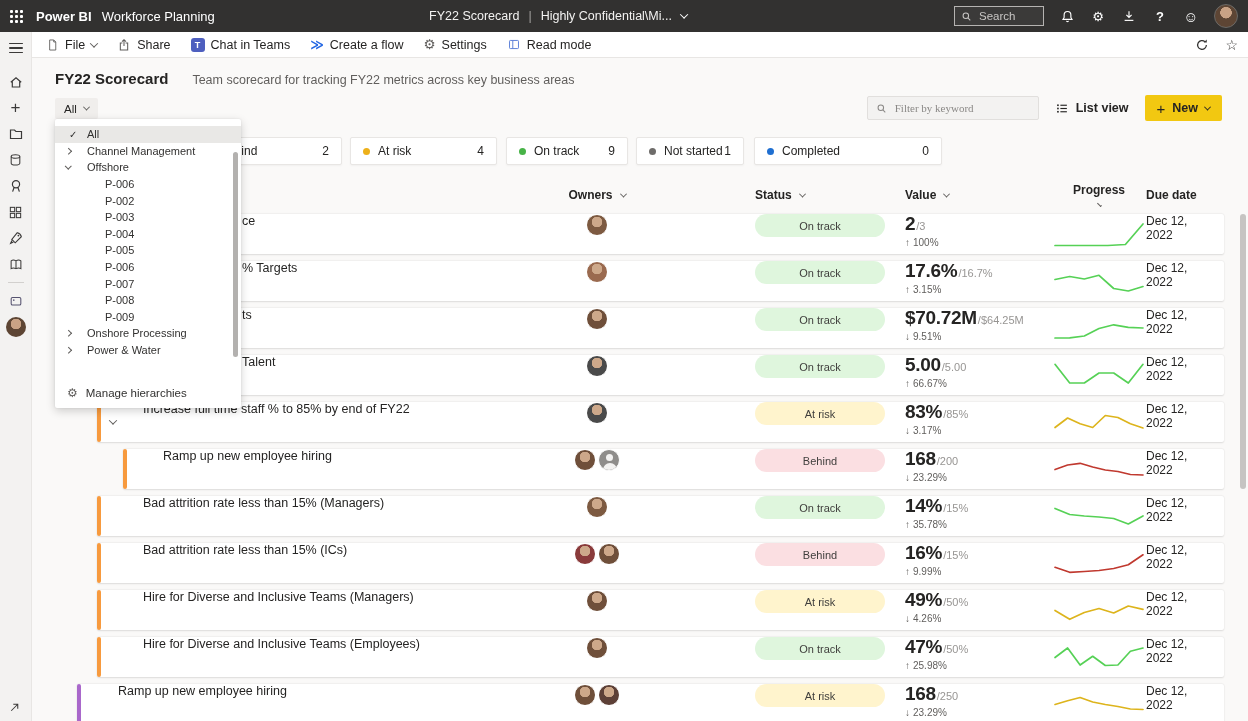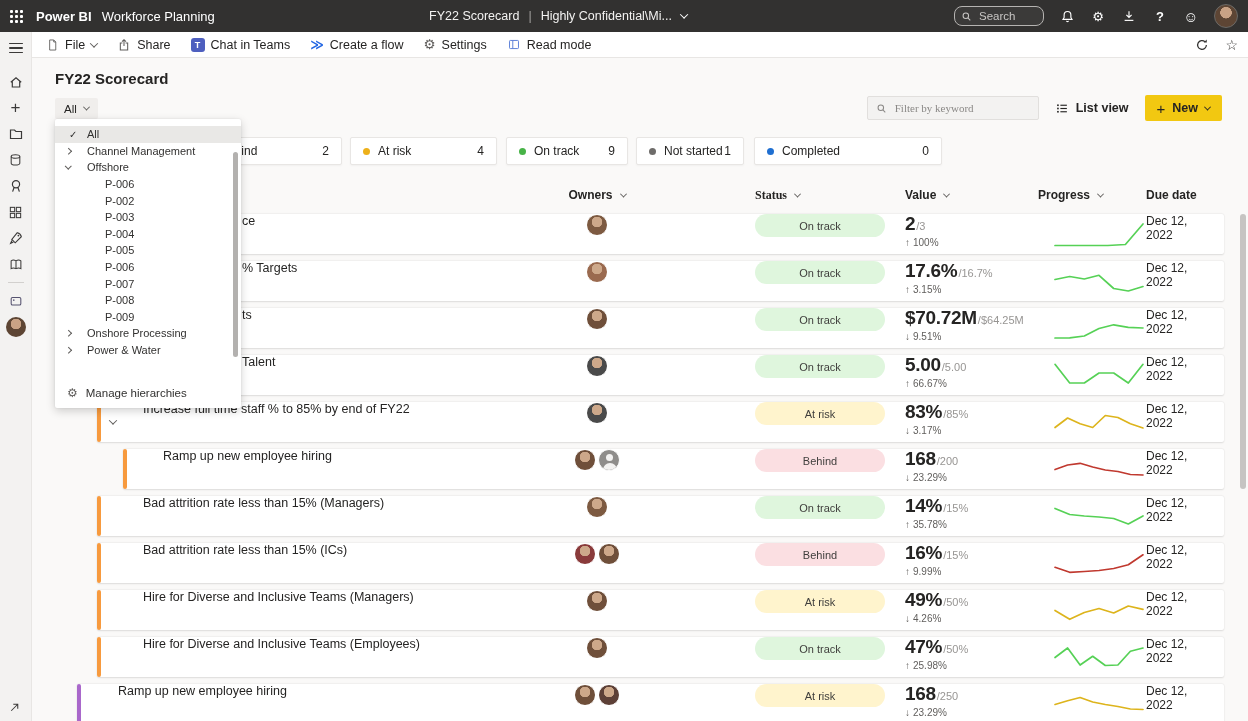--- a/index.html
+++ b/index.html
@@ -10,21 +10,21 @@
     display:flex;align-items:center;color:#fff;z-index:90;}
   .waffle{width:32px;height:32px;display:flex;align-items:center;justify-content:center;}
   .waffle-grid{display:grid;grid-template-columns:repeat(3,3px);grid-template-rows:repeat(3,3px);gap:2px;}
   .waffle-grid span{width:3px;height:3px;background:#fff;border-radius:1px;}
   .tb-brand{font-size:13px;font-weight:700;margin-left:4px;}
   .tb-app{font-size:13px;margin-left:10px;font-weight:400;}
   .tb-center{position:absolute;left:50%;transform:translateX(-50%) translateX(-66px);height:32px;
     display:flex;align-items:center;gap:9px;font-size:12.5px;color:#f3f2f1;}
   .tb-sep{color:#a19f9d;}
   .tb-right{margin-left:auto;display:flex;align-items:center;gap:15px;padding-right:10px;}
-  .tb-search{width:90px;height:20px;background:#3b3a39;border:1px solid #b5b3b1;border-radius:8px;
+  .tb-search{width:90px;height:20px;background:#3b3a39;border:1px solid #b5b3b1;border-radius:0;
     display:flex;align-items:center;gap:5px;padding:0 6px;}
   .tb-search input{background:transparent;border:0;outline:0;color:#e1dfdd;font-size:11.5px;width:60px;
     font-family:inherit;}
   .tb-search input::placeholder{color:#c8c6c4;}
   .tb-ic{width:16px;height:16px;display:flex;align-items:center;justify-content:center;color:#fff;
     font-size:13px;line-height:1;}
   .avatar{width:24px;height:24px;border-radius:50%;background:radial-gradient(circle at 50% 35%, #c9a285 0 31%, #5d4534 33%);
     border:1px solid #6b6966;}
   
   .toolbar{position:absolute;left:32px;top:32px;width:1216px;height:26px;background:#fff;
@@ -81,23 +81,23 @@
   .chip:nth-child(5){left:754px;width:188px;}
   .dot{width:7px;height:7px;border-radius:50%;margin-right:8px;flex:none;}
   .chip-label{font-size:12px;color:#252423;}
   .chip-count{margin-left:auto;font-size:12px;color:#252423;}
   
   .theader{position:absolute;left:97px;right:24px;top:183px;height:24px;z-index:1;}
   .thcell{position:absolute;top:0;height:24px;display:flex;align-items:center;gap:8px;
     font-size:12px;font-weight:700;color:#252423;}
   .thcell .chev{width:5px;height:5px;color:#605e5c;}
   .th-owners{right:587px;width:80px;justify-content:center;}
-  .th-status{right:339px;width:130px;font-family:Liberation Serif, serif;}
+  .th-status{right:339px;width:130px;}
   .th-value{right:167px;width:152px;margin-left:15px;}
-  .th-progress{right:92px;width:94px;}
+  .th-progress{right:78px;width:94px;flex-direction:column;}
   .th-due{right:8px;width:70px;}
   
   .rowswrap{position:absolute;left:0;right:0;top:214px;z-index:1;}
   .row{position:relative;height:40px;margin:0 24px 7px 97px;background:#fff;border-radius:2px;
     box-shadow:0 0.7px 1.8px rgba(0,0,0,.11),0 0 2px rgba(0,0,0,.05);display:flex;align-items:flex-start;}
   .row.lv0{margin-left:77px;}
   .row.lv2{margin-left:123px;}
   .accent{position:absolute;left:0;top:0;bottom:0;width:4px;border-radius:2px;}
   .row-chevron{position:absolute;left:13px;top:17px;color:#605e5c;width:6px;height:6px;}
   .row-name{font-size:12.5px;color:#252423;padding-left:46px;white-space:nowrap;}
@@ -304,20 +304,21 @@
     </div>
   <div class="rail-expand">
     <svg width="13" height="13" viewBox="0 0 16 16">
         <path d="M4 12 12 4M6.5 4H12v5.5" fill="none" stroke="#3b3a39" stroke-width="1.3"></path>
       </svg>
   </div>
 </div>
 
 <div class="pagehead">
   <span class="pg-title">FY22 Scorecard</span>
+  <span class="pg-sub">Team scorecard for tracking FY22 metrics across key business areas</span>
 </div>
 <div class="all-btn">
   <span>All</span>
   <span class="chev down"></span>
 </div>
 <div class="controls">
   <div class="filter-box">
     <svg width="11" height="11" viewBox="0 0 16 16">
         <circle cx="7" cy="7" r="4" fill="none" stroke="#8a8886" stroke-width="1.5"></circle>
         <line x1="10" y1="10" x2="13.5" y2="13.5" stroke="#8a8886" stroke-width="1.5"></line>

